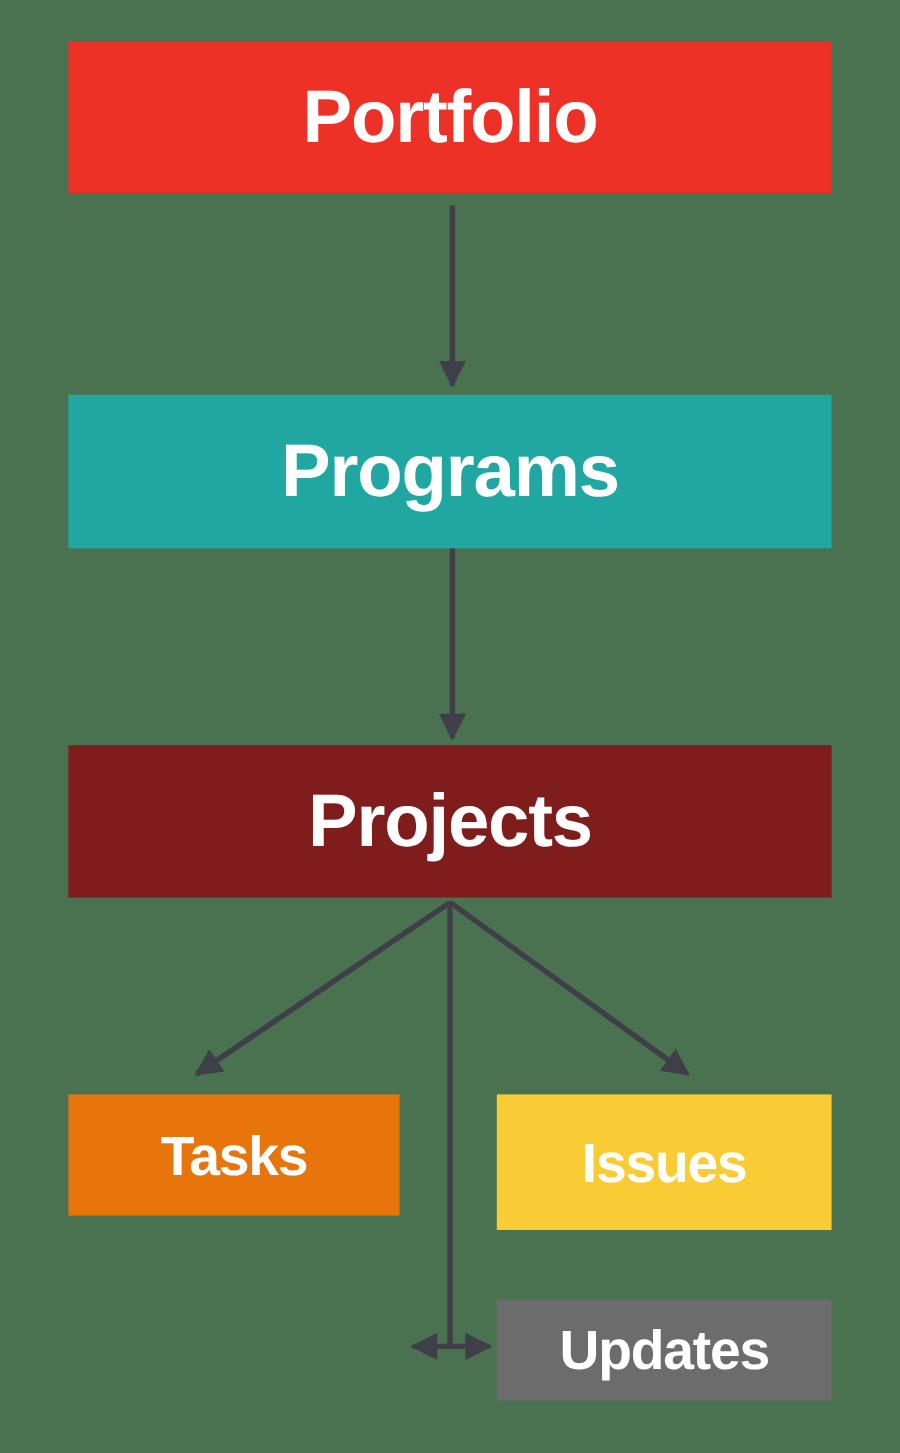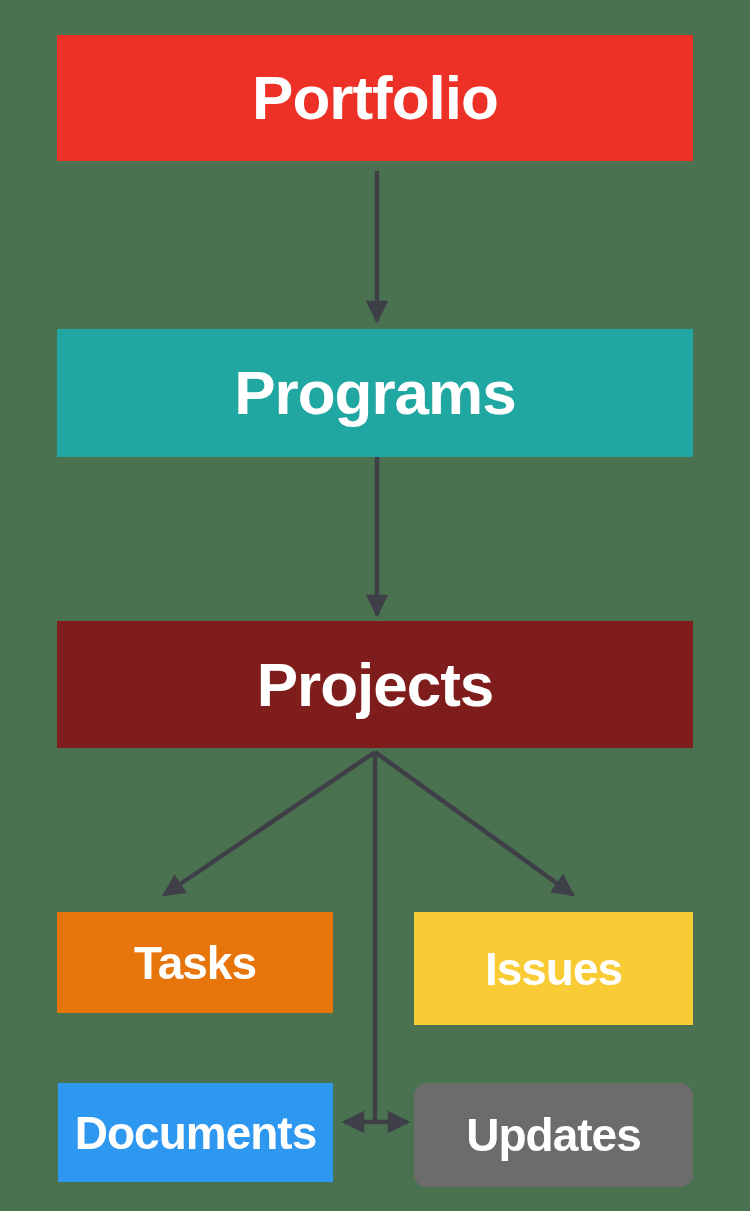--- a/index.html
+++ b/index.html
@@ -83,21 +83,18 @@
   </div>
 
   <div class="node small" style="left: 57px; top: 912px; width: 276px; height: 101px; background-color: rgb(231, 117, 12);">
     <span class="label">Tasks</span>
   </div>
 
   <div class="node small" style="left: 414px; top: 912px; width: 279px; height: 113px; background-color: rgb(249, 203, 53);">
     <span class="label">Issues</span>
   </div>
 
-  <div class="node small" style="left: 58px; top: 1083px; width: 275px; height: 99px; background-color: rgb(46, 152, 240);">
-    <span class="label">Documents</span>
-  </div>
 
-  <div class="node small" style="left: 414px; top: 1083px; width: 279px; height: 104px; background-color: rgb(108, 108, 108); border-radius: 13px;">
+  <div class="node small" style="left: 414px; top: 1083px; width: 279px; height: 84px; background-color: rgb(108, 108, 108);">
     <span class="label">Updates</span>
   </div>
 
 </div>
 
 </body></html>

